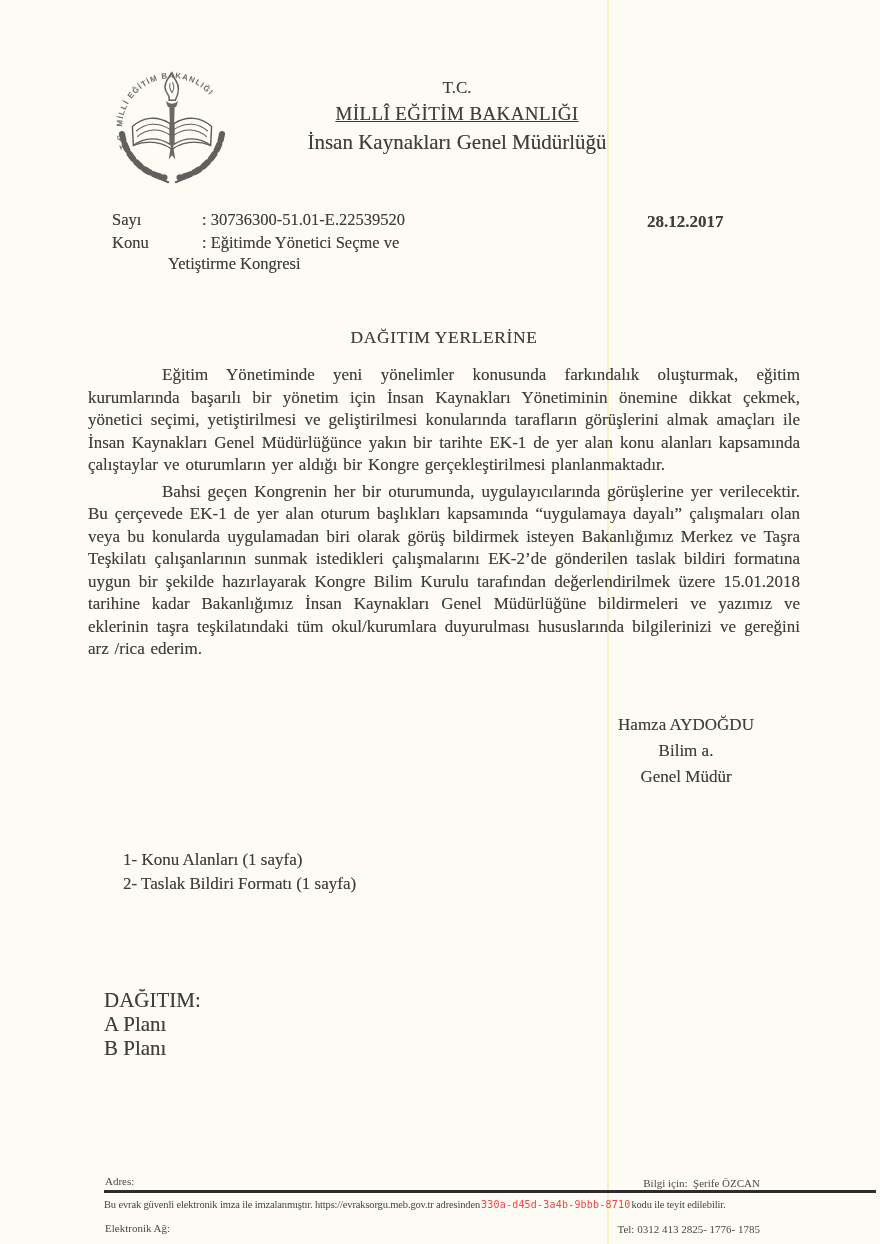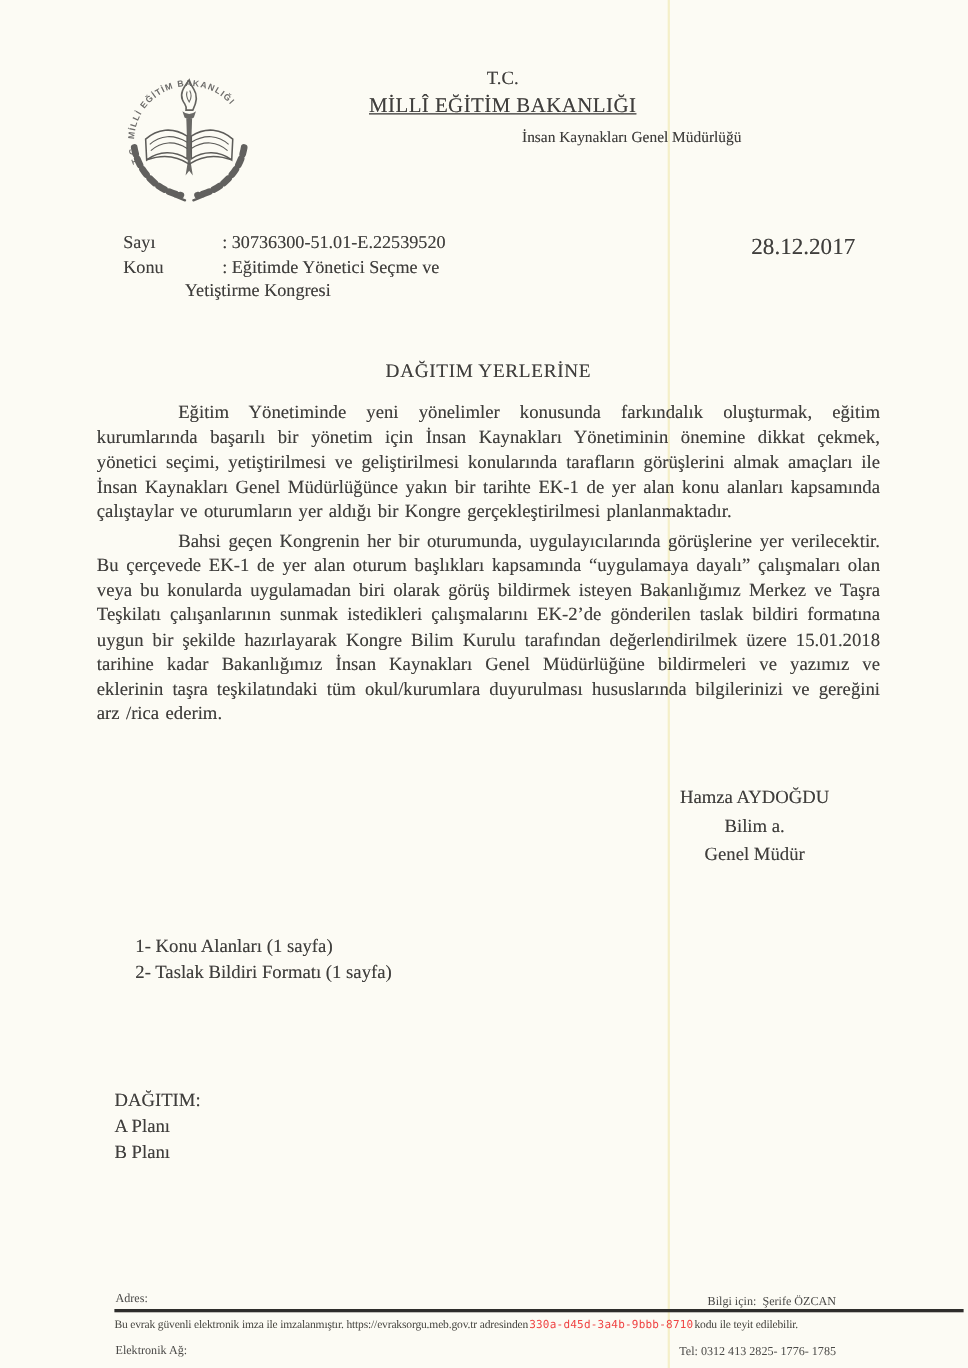--- a/index.html
+++ b/index.html
@@ -9,48 +9,48 @@
 
   
   .artifact-vline{position:absolute;left:607px;top:0;width:2px;height:1244px;
     background:rgba(232,222,130,0.38);}
 
   
   .emblem{position:absolute;left:106px;top:50px;}
 
   
   .letterhead{position:absolute;left:240px;top:60px;width:434px;text-align:center;}
-  .lh-tc{font-size:17px;line-height:22px;}
+  .lh-tc{font-size:17px;line-height:22px;margin-top:17px;}
   .lh-ministry{font-size:19px;line-height:29px;letter-spacing:0.4px;text-decoration:underline;}
-  .lh-dept{font-size:14px;line-height:29px;text-align:right;}
+  .lh-dept{font-size:21px;line-height:29px;}
 
   
   .meta{position:absolute;left:112px;top:208px;font-size:16.5px;line-height:23px;}
   .meta-row{display:flex;gap:44px;}
   .meta-label{display:inline-block;width:46px;}
   .meta-cont{position:absolute;left:168px;top:254px;font-size:16.5px;}
-  .doc-date{position:absolute;left:683px;top:212px;font-size:21px;}
+  .doc-date{position:absolute;left:647px;top:212px;font-size:17px;font-weight:bold;}
 
   
   .recipient{position:absolute;left:88px;top:327px;width:712px;text-align:center;
     font-size:17.5px;letter-spacing:0.6px;}
 
   
   .body-text{position:absolute;left:88px;top:364px;width:712px;}
   .para{margin:0 0 4px 0;font-size:17px;line-height:22.5px;text-align:justify;
     text-indent:74px;word-spacing:1.5px;}
 
   
   .signature{position:absolute;left:600px;top:712px;width:172px;text-align:center;
     font-size:17px;line-height:26px;}
 
   
   .ekler{position:absolute;left:106px;top:848px;font-size:17px;line-height:23.5px;}
   .ekler .item{padding-left:17px;}
-  .dagitim{position:absolute;left:104px;top:988px;font-size:17px;line-height:24px;}
+  .dagitim{position:absolute;left:104px;top:988px;font-size:21px;line-height:24px;}
 
   
   .footer-left{position:absolute;left:105px;top:1143px;font-size:11px;line-height:15.5px;
     color:#4a4947;white-space:pre;}
   .footer-right{position:absolute;left:460px;top:1146px;width:300px;text-align:right;
     font-size:11px;line-height:15.2px;color:#4a4947;white-space:pre;}
 
   .rule-thick{position:absolute;left:104px;top:1190px;width:772px;height:3px;
     background:#2e2d2b;}
 

